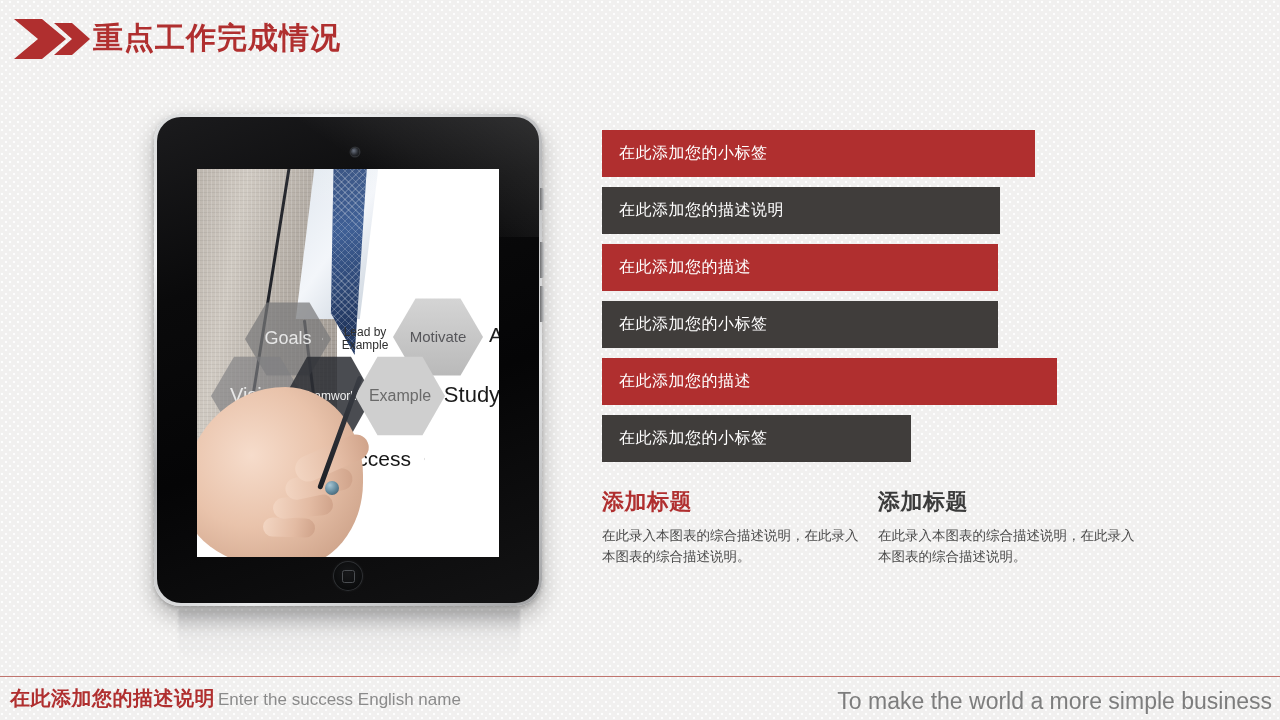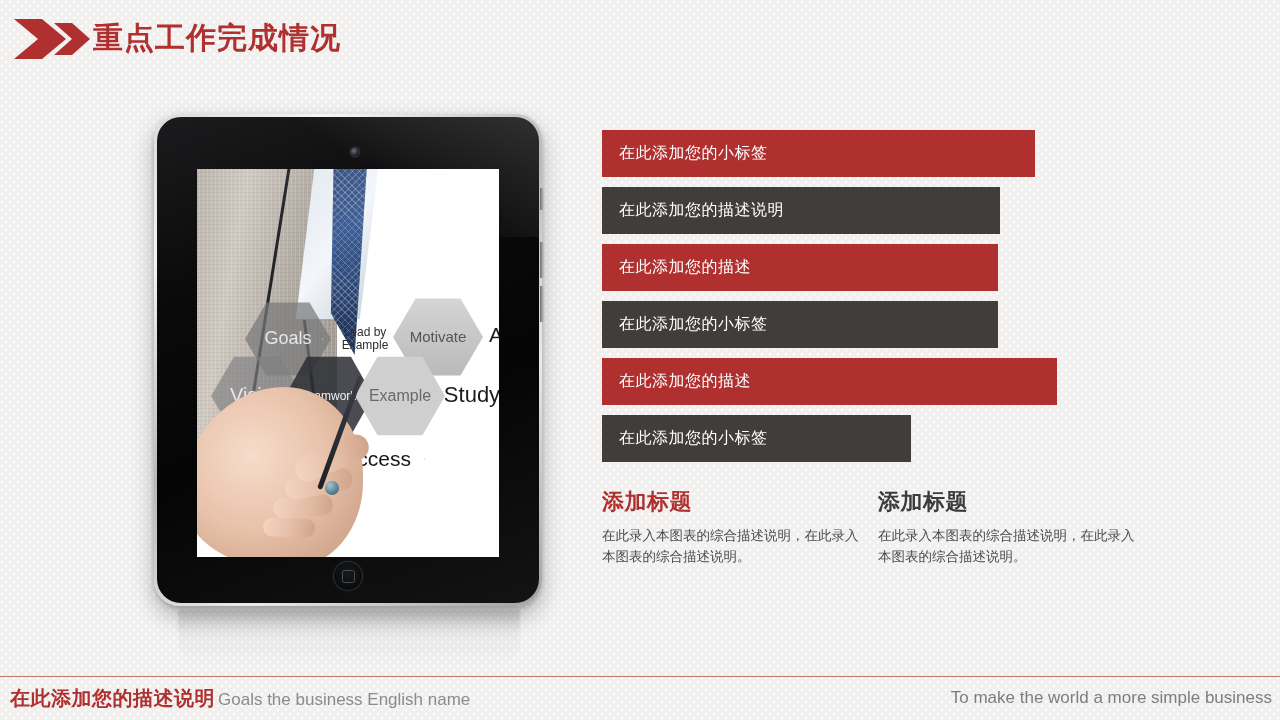--- a/index.html
+++ b/index.html
@@ -341,21 +341,21 @@
     letter-spacing: 0.5px;
   }
   #footer-en {
     font-size: 17px;
     color: #8b8b8b;
     margin-left: 3px;
   }
   #footer-right {
     position: absolute;
     right: 8px; top: 11px;
-    font-size: 17px;
+    font-size: 23px;
     color: #7d7d7d;
     white-space: nowrap;
   }
 </style>
 </head>
 <body>
 
 <div id="slide">
 
   <div id="header">
@@ -476,18 +476,18 @@
   </div>
 
   <div class="text-block" id="block-right">
     <p class="block-heading" id="heading-right">添加标题</p>
     <p class="block-body">在此录入本图表的综合描述说明，在此录入本图表的综合描述说明。</p>
   </div>
 
   <div id="footer-rule"></div>
   <div id="footer">
     <div id="footer-left">
-      <span id="footer-cn">在此添加您的描述说明</span><span id="footer-en">Goals the business English name</span>
+      <span id="footer-cn">在此添加您的描述说明</span><span id="footer-en">Enter the success English name</span>
     </div>
     <div id="footer-right">To make the world a more simple business</div>
   </div>
 
 </div>
 
 </body></html>

